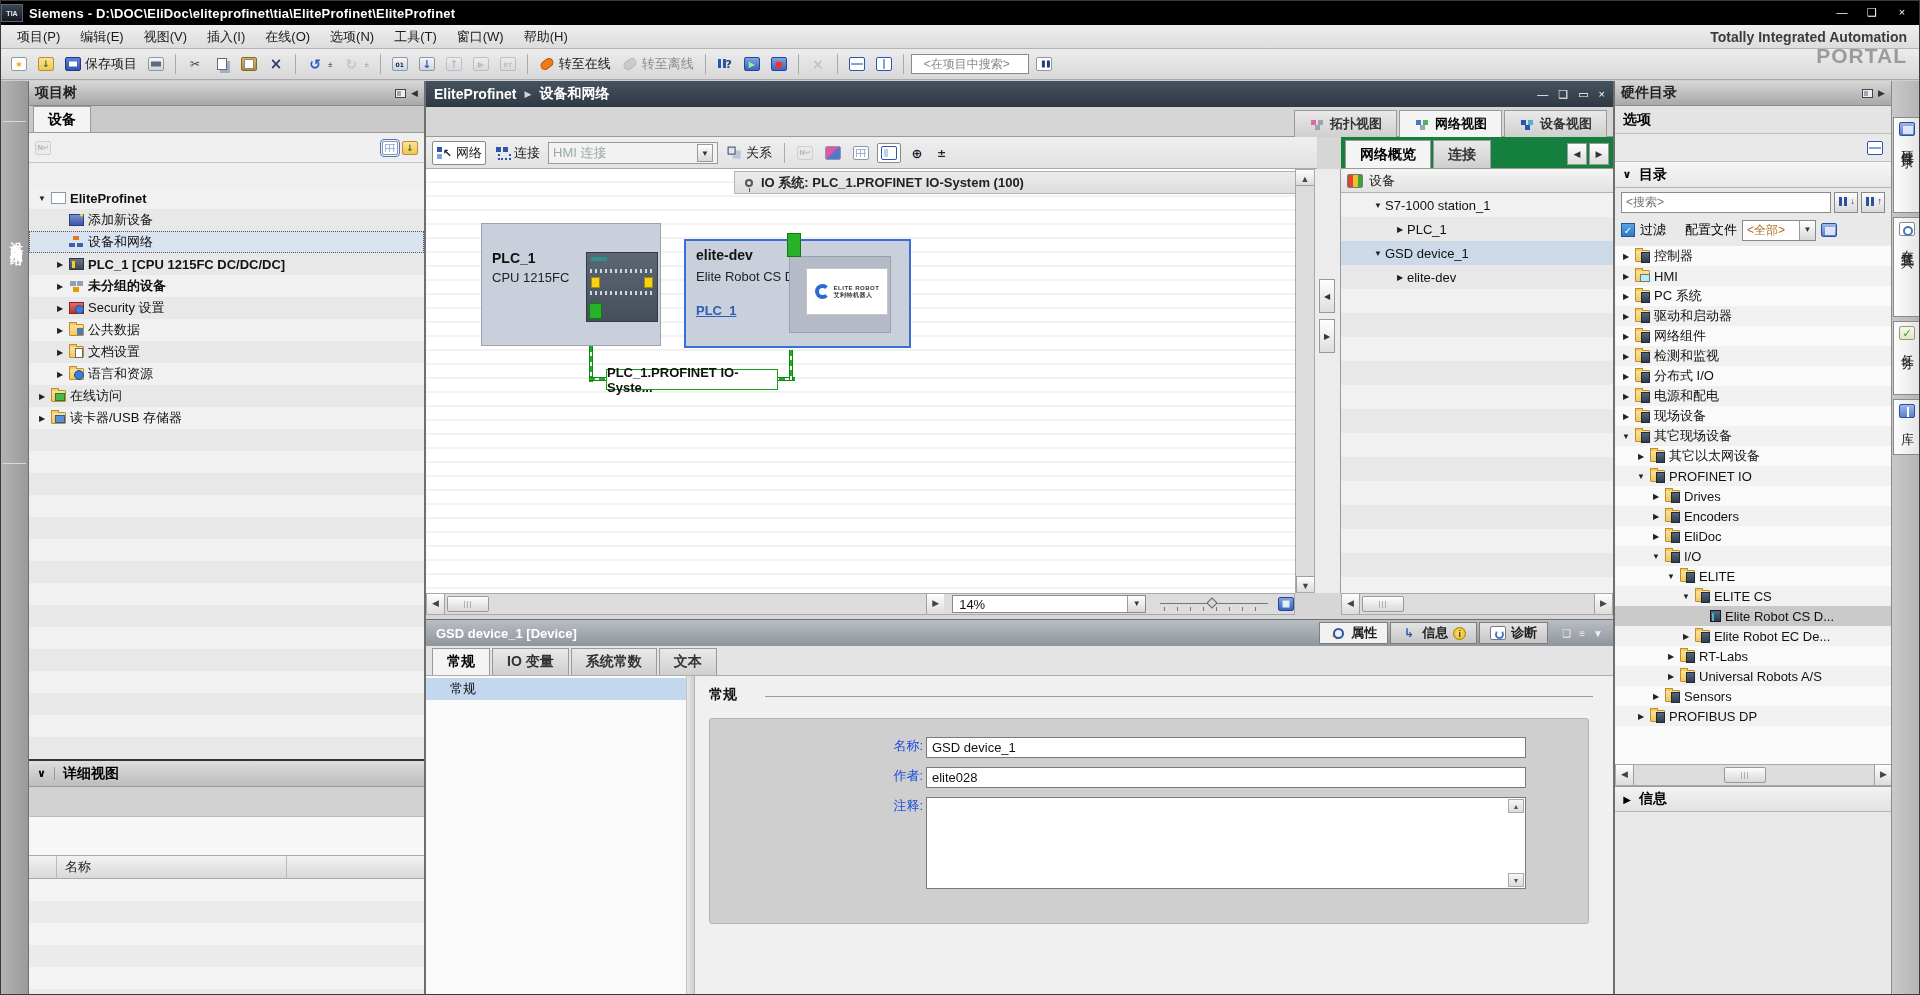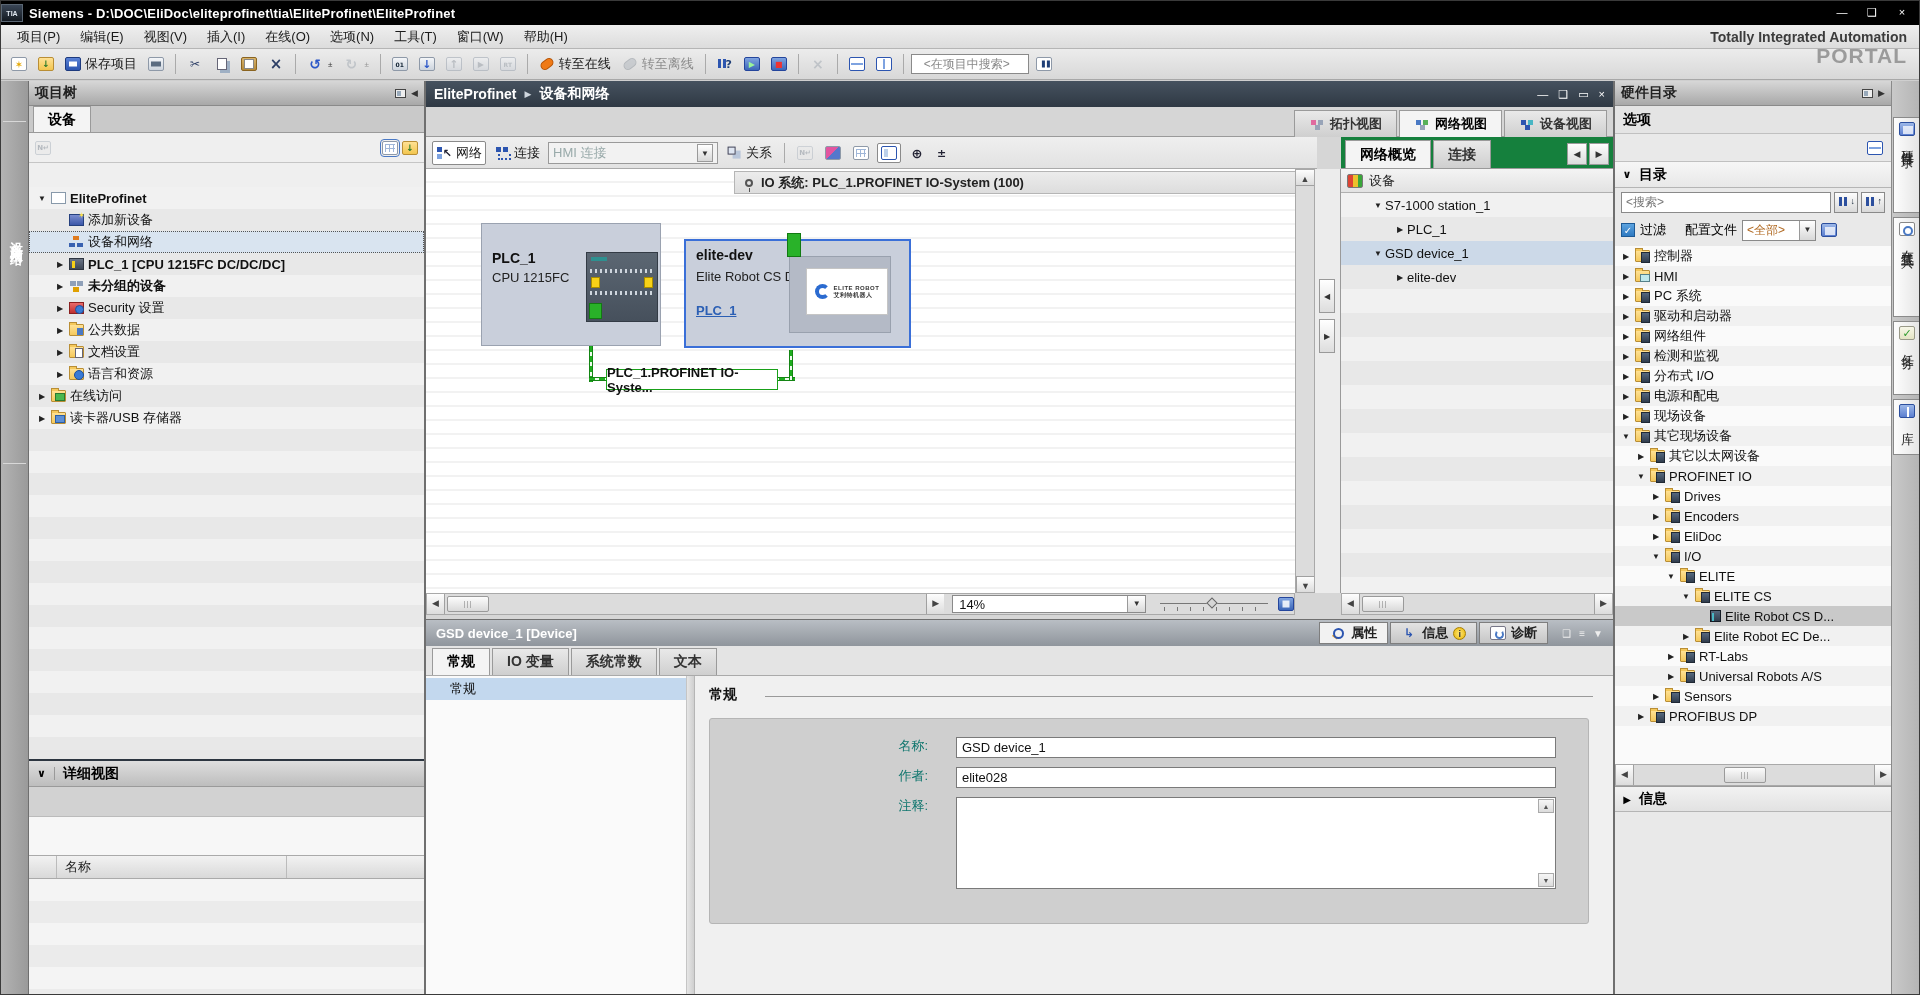--- a/index.html
+++ b/index.html
@@ -226,21 +226,21 @@
   #propbody{position:absolute;left:0;top:595px;width:100%;height:320px;background:#f0f0f0}
   #propnav{position:absolute;left:0;top:0;width:261px;height:100%;background:#fafafa;border-right:1px solid #c5c5c5;padding-top:2px}
   #propnav .trow{height:22px;padding-left:10px !important}
   #propnav .trow.sel{background:#c3d8ee;outline:none}
   #propsplit{position:absolute;left:261px;top:0;width:8px;height:100%;background:linear-gradient(90deg,#e6e6e6,#cfcfcf);border-right:1px solid #b5b5b5}
   #propcontent{position:absolute;left:269px;top:0;width:918px;height:100%}
   #secheading{position:absolute;left:14px;top:10px;font-size:14px;font-weight:bold;color:#111}
   #secline{position:absolute;left:70px;right:20px;top:20px;height:1px;background:#9a9a9a}
   #formbox{position:absolute;left:14px;top:42px;width:880px;height:206px;background:#cfcfcf;border:1px solid #b5b5b5;border-radius:3px;padding-top:18px}
   .frow{display:flex;margin-bottom:9px}
-  .flabel{width:246px;text-align:right;padding-right:28px;font-size:13px;color:#0f766e}
+  .flabel{width:216px;text-align:right;padding-right:3px;font-size:13px;color:#1d4ed8}
   .finput{width:600px;height:21px;border:1px solid #7a7a7a;background:#fff;font-size:13px;padding:0 5px;color:#111;font-family:"Liberation Sans","DejaVu Sans",sans-serif}
   #commentbox{position:relative;width:600px;height:92px;background:#fff;border:1px solid #7a7a7a}
   .carr{position:absolute;right:1px;width:16px;height:14px;background:linear-gradient(#f6f6f6,#dcdcdc);border:1px solid #aaa;font-size:7px;color:#555;text-align:center;line-height:13px}
 
   
   #catalog{position:absolute;left:1612px;top:80px;width:278px;height:915px;background:#e9e9e9;border-left:2px solid #6f6f6f}
   #catoptions{position:absolute;left:0;top:25px;width:100%;height:28px;background:#e4e4e4;border-bottom:1px solid #c0c0c0;display:flex;align-items:center;padding:0 8px;font-size:14px;font-weight:bold}
   #caticons{position:absolute;left:0;top:53px;width:100%;height:28px;border-bottom:1px solid #c0c0c0;display:flex;align-items:center;justify-content:flex-end;padding:0 8px}
   #catbar{position:absolute;left:0;top:81px;width:100%;height:26px;background:linear-gradient(#f6f6f6,#e8e8e8);border-bottom:1px solid #b5b5b5;display:flex;align-items:center;font-size:14px;font-weight:bold}
   #catbar .chev{width:24px;text-align:center;font-size:11px}

